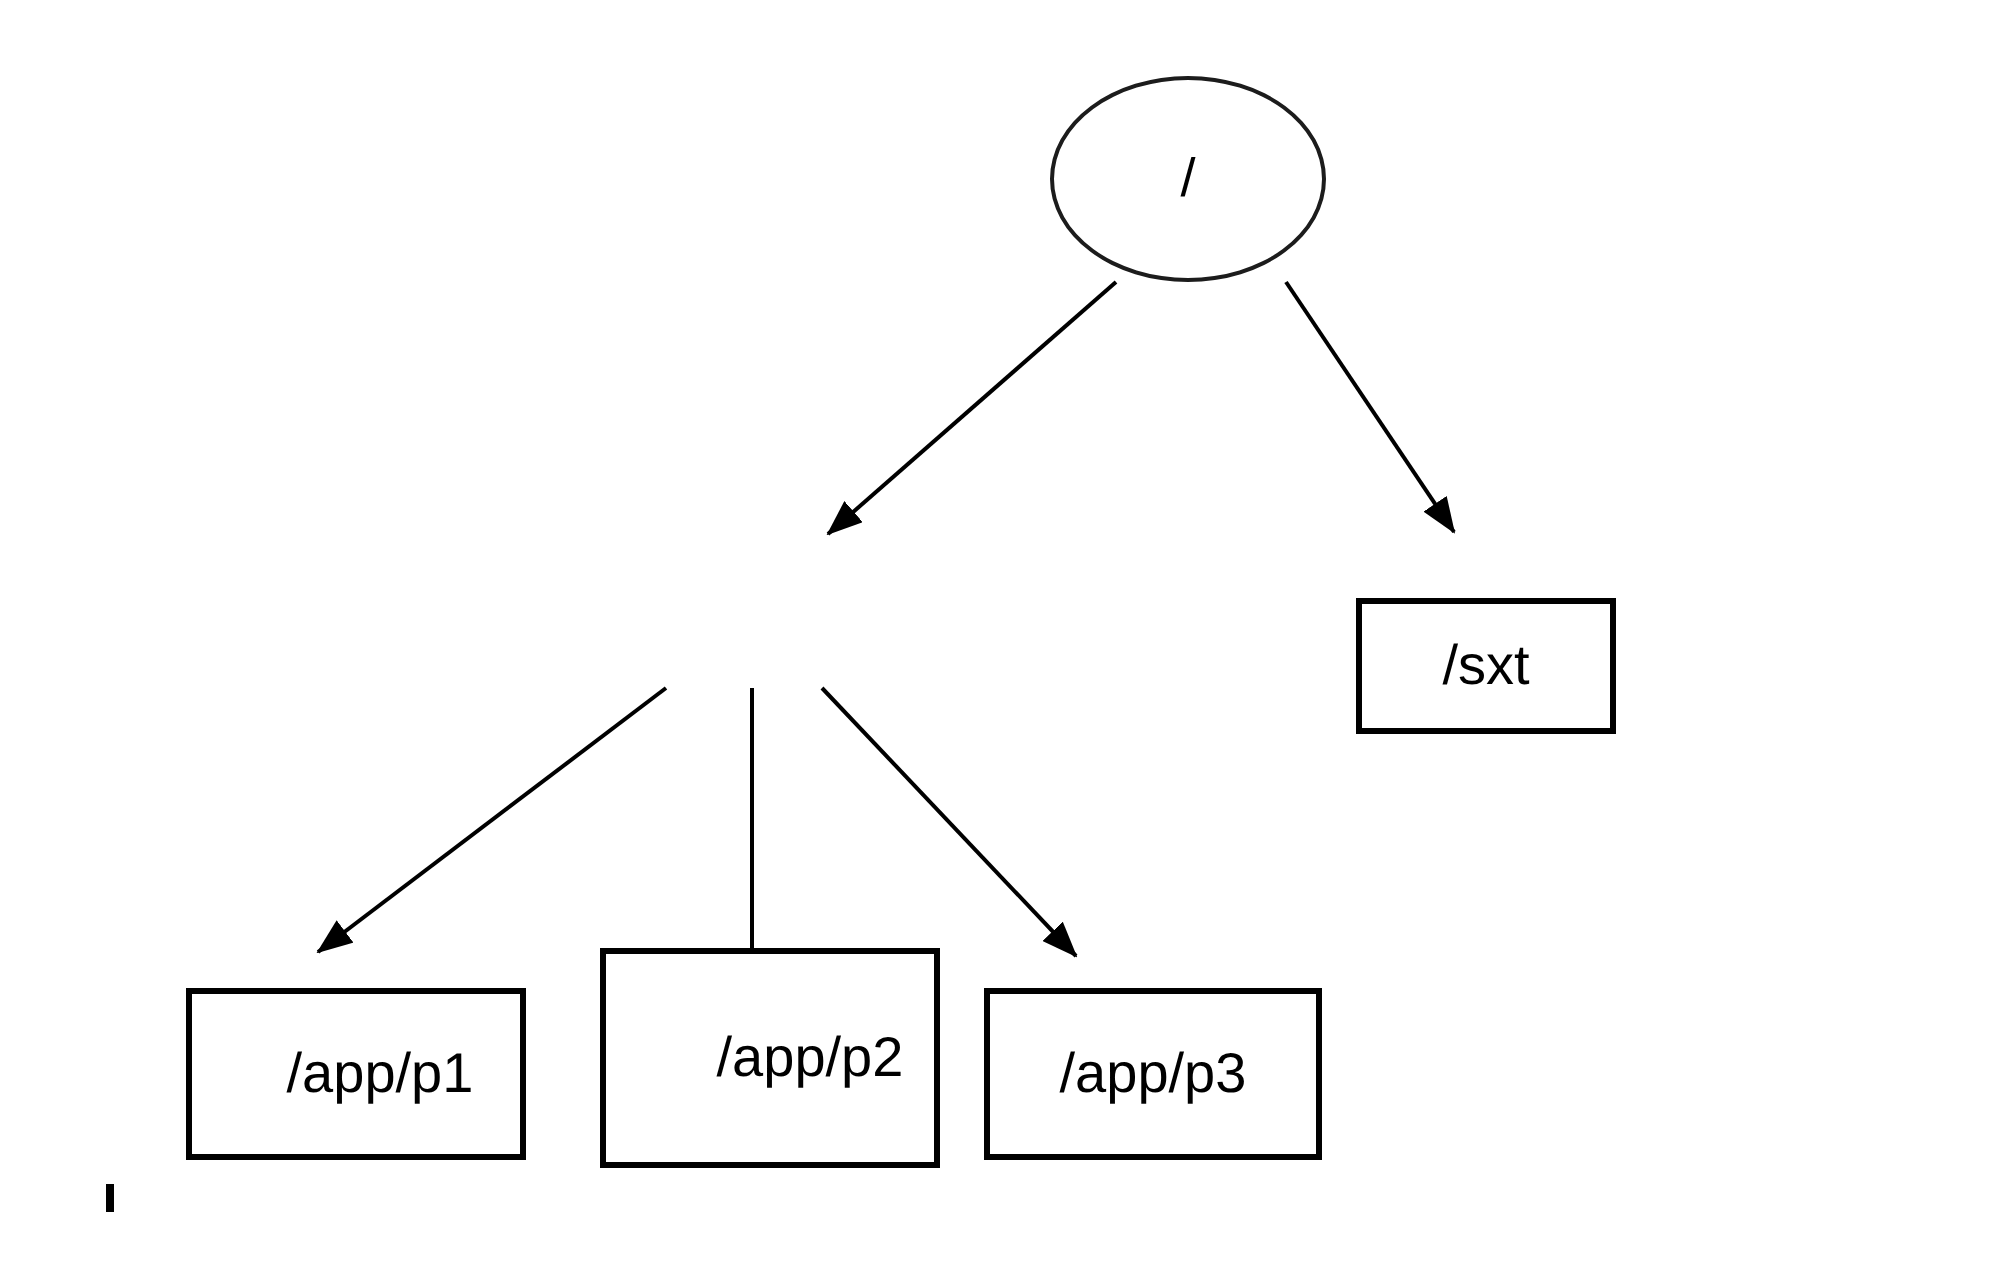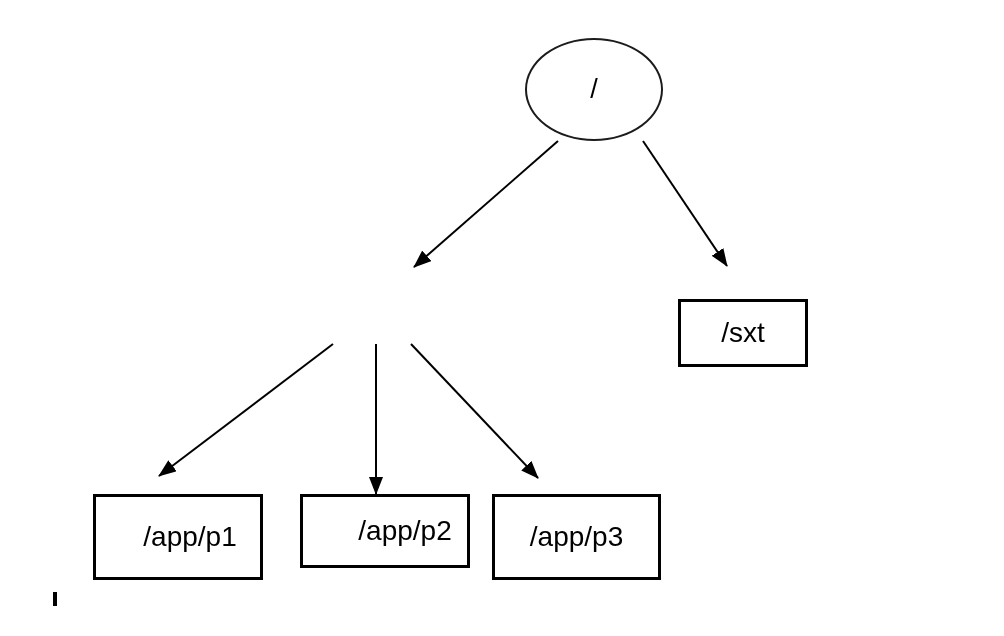--- a/index.html
+++ b/index.html
@@ -41,21 +41,21 @@
     width: 138px;
     height: 103px;
   }
   .node.rect {
     border: 3px solid #000000;
     font-size: 28px;
   }
   .node-app  { left: 316px; top: 273px; width: 130px; height: 68px; }
   .node-sxt  { left: 678px; top: 271px; width: 130px; height: 68px; margin-top: 28px; }
   .node-p1   { left: 93px;  top: 494px; width: 170px; height: 86px; padding-left: 24px; }
-  .node-p2   { left: 300px; top: 494px; width: 170px; height: 74px; padding-left: 40px; }
+  .node-p2   { left: 300px; top: 474px; width: 170px; height: 110px; padding-left: 40px; }
   .node-p3   { left: 492px; top: 494px; width: 169px; height: 86px; }
   .tick-mark {
     position: absolute;
     left: 53px;
     top: 592px;
     width: 4px;
     height: 14px;
     background: #000000;
   }
   .watermark {

